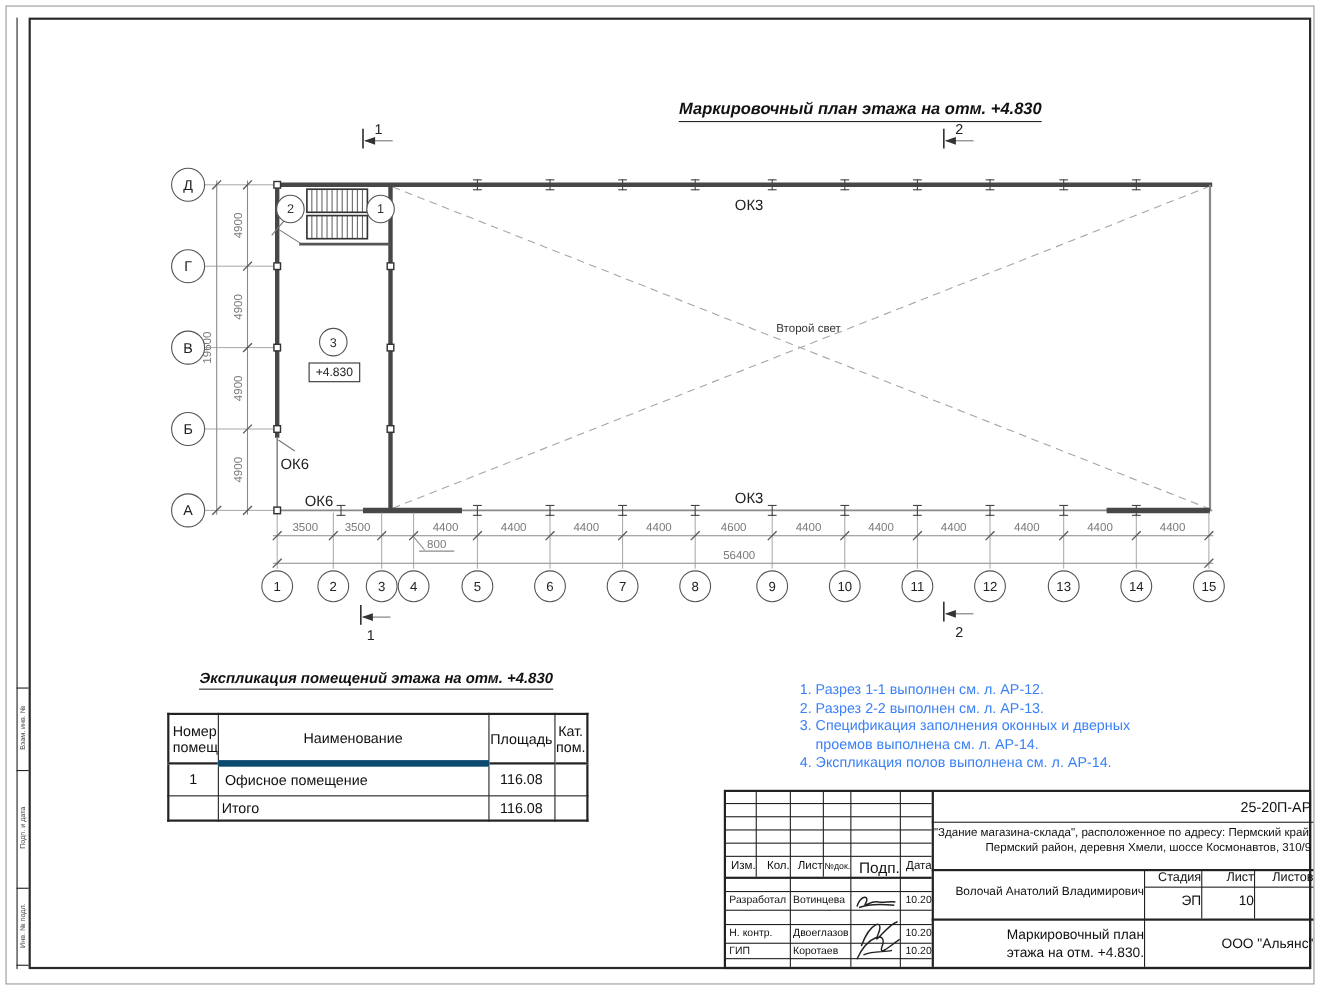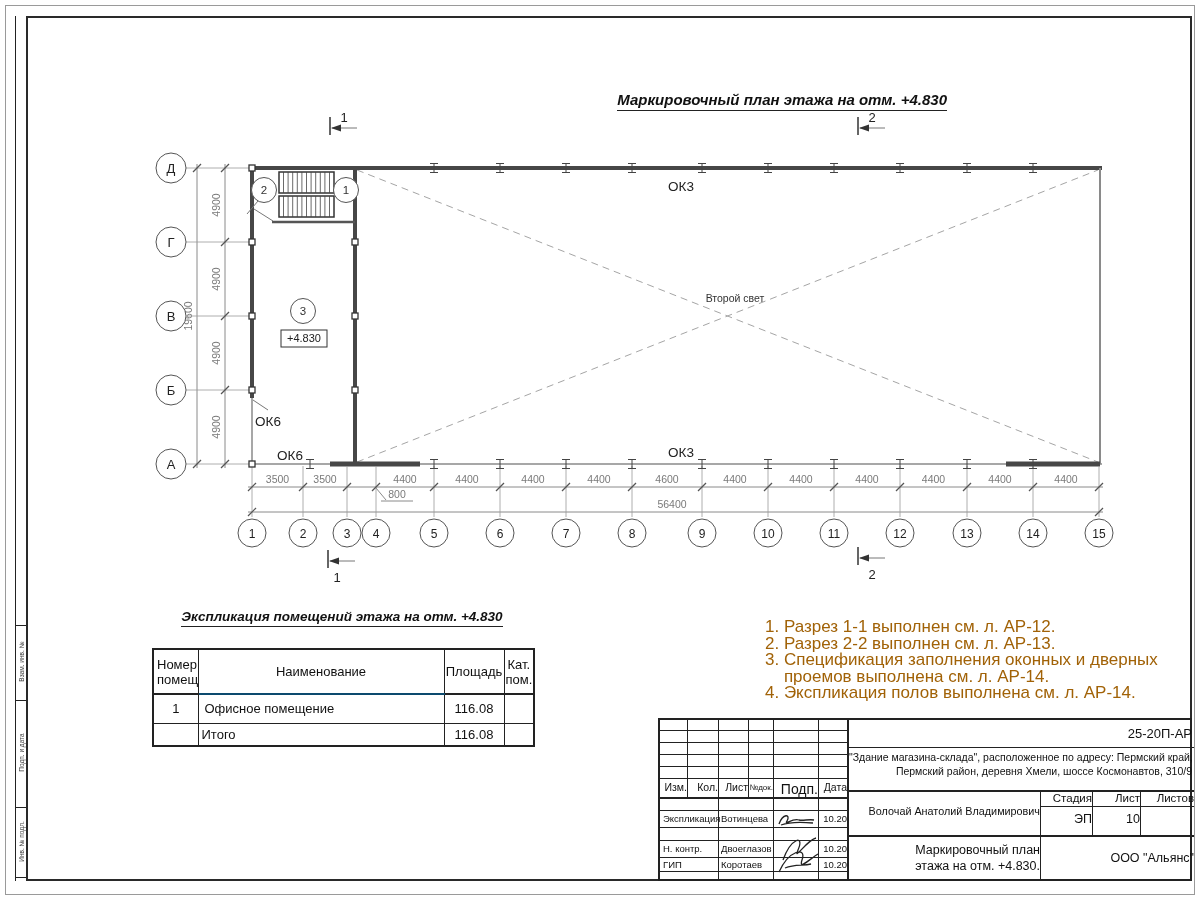--- a/index.html
+++ b/index.html
@@ -338,40 +338,40 @@
   <table class="expl-table abs" style="left:152px;top:648px;width:381px;border:2px solid #222">
     <colgroup>
         <col style="width:45px">
         <col style="width:246px">
         <col style="width:60px">
         <col style="width:30px">
       </colgroup>
     <tbody>
         <tr style="height:45px">
       <td class="ctr" style="border-bottom:2px solid #222">Номер помещ.</td>
-      <td class="ctr" style="border-bottom:2px solid #0c4a6e">Наименование</td>
+      <td class="ctr" style="border-bottom:6px solid #0c4a6e">Наименование</td>
       <td class="ctr" style="border-bottom:2px solid #222;padding:0">Площадь</td>
       <td class="ctr" style="border-bottom:2px solid #222;padding:0 1px">Кат. пом.</td>
     </tr>
     <tr style="height:29px">
       <td class="ctr">1</td>
       <td style="padding-left:6px">Офисное помещение</td>
       <td class="ctr">116.08</td>
       <td></td>
     </tr>
     <tr style="height:23px">
       <td></td>
       <td style="text-align:left;padding-right:5px">Итого</td>
       <td class="ctr">116.08</td>
       <td></td>
     </tr>
   </tbody>
     </table>
 
-  <div id="notes" class="abs" style="left:765px;top:619px;font-size:17px;line-height:16.5px;white-space:pre;color:#a16207"><div>1. Разрез 1-1 выполнен см. л. АР-12.</div><div>2. Разрез 2-2 выполнен см. л. АР-13.</div><div>3. Спецификация заполнения оконных и дверных</div><div>    проемов выполнена см. л. АР-14.</div><div>4. Экспликация полов выполнена см. л. АР-14.</div></div>
+  <div id="notes" class="abs" style="left:727px;top:619px;font-size:13px;line-height:16.5px;white-space:pre;color:#3b82f6"><div>1. Разрез 1-1 выполнен см. л. АР-12.</div><div>2. Разрез 2-2 выполнен см. л. АР-13.</div><div>3. Спецификация заполнения оконных и дверных</div><div>    проемов выполнена см. л. АР-14.</div><div>4. Экспликация полов выполнена см. л. АР-14.</div></div>
 
   <div class="abs" style="left:658px;top:718px;width:534px;height:163px;box-sizing:border-box;border:2px solid #222;font-size:11px">
 
     <div class="vl" style="left:27px;top:0;height:77px"></div>
     <div class="vl" style="left:58px;top:0;height:159px"></div>
     <div class="vl" style="left:88px;top:0;height:77px"></div>
     <div class="vl" style="left:113px;top:0;height:159px"></div>
     <div class="vl" style="left:158px;top:0;height:159px"></div>
     <div class="vl" style="left:187px;top:0;height:159px;width:2px"></div>
     <div class="vl" style="left:380px;top:70px;height:89px"></div>
@@ -395,21 +395,21 @@
     <div class="hl" style="left:380px;top:86px;width:154px"></div>
     <div class="hl" style="left:187px;top:115px;width:347px;height:2px"></div>
 
     <div class="tb-txt" style="left:0;top:62px;width:27px;font-size:10.5px">Изм.</div>
     <div class="tb-txt" style="left:27px;top:62px;width:31px;font-size:10.5px">Кол.</div>
     <div class="tb-txt" style="left:58px;top:62px;width:30px;font-size:10.5px">Лист</div>
     <div class="tb-txt" style="left:88px;top:64px;width:25px;font-size:8px">№док.</div>
     <div class="tb-txt" style="left:113px;top:62px;width:45px;font-size:14px">Подп.</div>
     <div class="tb-txt" style="left:158px;top:62px;width:29px;font-size:10.5px">Дата</div>
 
-    <div class="tb-txt" style="left:1px;top:94px;width:56px;font-size:9.5px;text-align:left;padding-left:2px">Экспликация</div>
+    <div class="tb-txt" style="left:1px;top:94px;width:56px;font-size:9.5px;text-align:left;padding-left:2px">Разработал</div>
     <div class="tb-txt" style="left:58px;top:94px;width:55px;font-size:9.5px;text-align:left;padding-left:3px">Вотинцева</div>
     <div class="tb-txt" style="left:158px;top:94px;width:29px;font-size:9.5px">10.20</div>
     <div class="tb-txt" style="left:1px;top:124px;width:56px;font-size:9.5px;text-align:left;padding-left:2px">Н. контр.</div>
     <div class="tb-txt" style="left:58px;top:124px;width:55px;font-size:9.5px;text-align:left;padding-left:3px">Двоеглазов</div>
     <div class="tb-txt" style="left:158px;top:124px;width:29px;font-size:9.5px">10.20</div>
     <div class="tb-txt" style="left:1px;top:140px;width:56px;font-size:9.5px;text-align:left;padding-left:2px">ГИП</div>
     <div class="tb-txt" style="left:58px;top:140px;width:55px;font-size:9.5px;text-align:left;padding-left:3px">Коротаев</div>
     <div class="tb-txt" style="left:158px;top:140px;width:29px;font-size:9.5px">10.20</div>
 
     <svg class="abs" style="left:113px;top:88px" width="46" height="71" viewBox="0 0 46 71">

